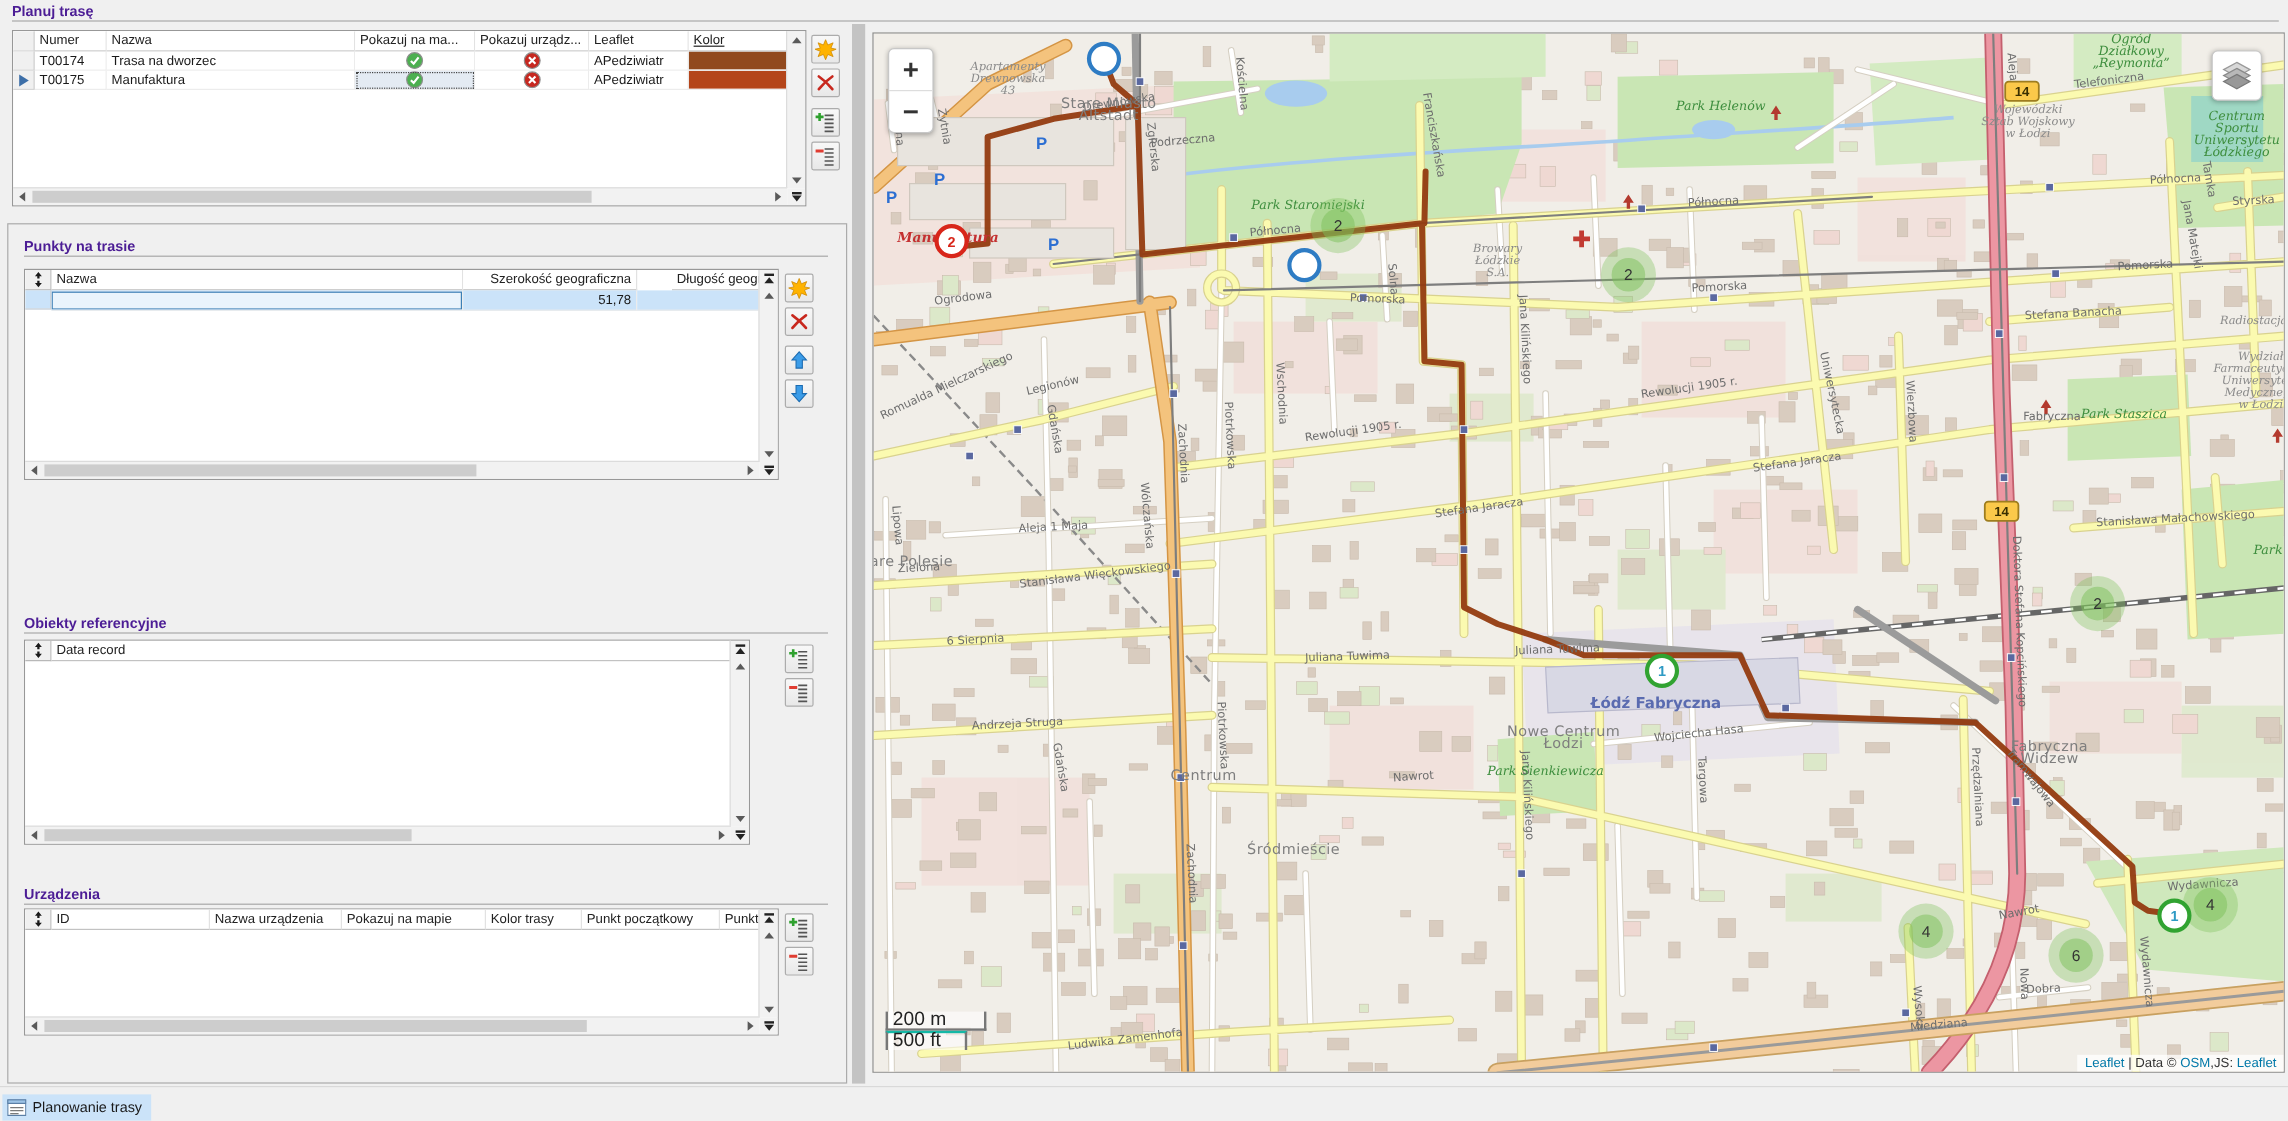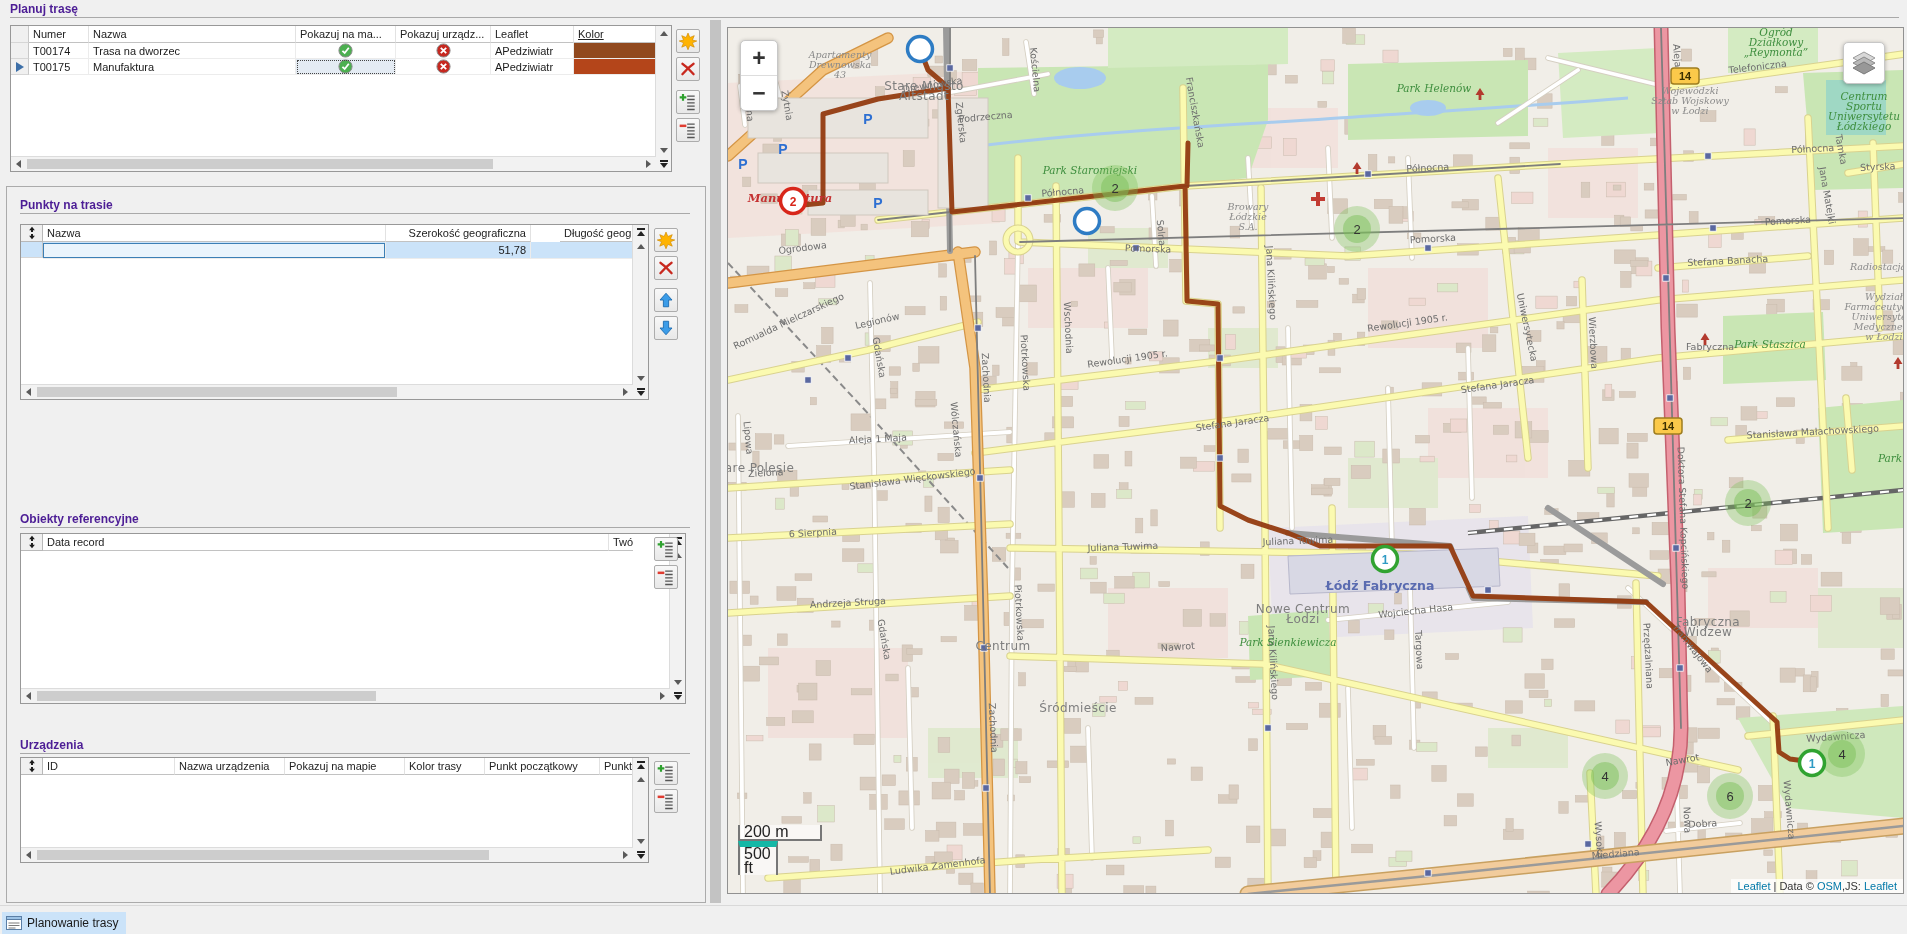--- a/index.html
+++ b/index.html
@@ -44,21 +44,21 @@
   
   #map-frame{position:absolute;border:1px solid #919191;background:#f1eee8;box-sizing:border-box;overflow:hidden;}
   .leaflet-ctl{position:absolute;background:#fff;border:1px solid #c7c7c7;border-radius:5px;box-shadow:0 1px 4px rgba(0,0,0,.3);}
   #zoomctl{left:12px;top:12px;width:36px;}
   .zbtn{width:36px;height:34px;display:flex;align-items:center;justify-content:center;font-size:23px;font-weight:bold;color:#333;}
   #zoomctl .zbtn:first-child{border-bottom:1px solid #ddd;}
   #layersctl{right:18px;top:14px;width:40px;height:40px;display:flex;align-items:center;justify-content:center;}
   #scalectl{position:absolute;left:10px;bottom:18px;}
   .scale-line{background:rgba(255,255,255,.55);border:2px solid #777;border-top:none;color:#222;font-size:16px;line-height:14px;padding:0 4px;box-sizing:border-box;}
   #scale-m{width:84px;}
-  #scale-ft{width:40px;border-top:6px solid #14b8a6;border-bottom:none;margin-top:0;}
+  #scale-ft{width:68px;border-top:2px solid #14b8a6;border-bottom:none;margin-top:0;}
   #attribution{position:absolute;right:0;bottom:0;background:rgba(255,255,255,.75);font-size:11px;padding:1px 6px;color:#333;}
   #attribution .lnk{color:#0078a8;}
   
   .ml-st{font:9.5px "DejaVu Sans",sans-serif;fill:#6d6d6d;}
   .ml-pl{font:12px "DejaVu Sans",sans-serif;fill:#7e7e7e;letter-spacing:.4px;}
   .ml-pk{font:italic 10.5px "DejaVu Serif",serif;fill:#3e8e3e;}
   .ml-poi{font:italic 9.5px "DejaVu Serif",serif;fill:#8a8a8a;}
   .ml-red{font:italic bold 11.5px "DejaVu Serif",serif;fill:#c43131;}
   .ml-sta{font:bold 12.5px "DejaVu Sans",sans-serif;fill:#5a6bb0;}
   
@@ -264,21 +264,21 @@
     </svg>
 </div>
 <div class="btn24" style="left:654px;top:316px;">
   <svg width="18" height="18" viewBox="0 0 24 24">
       <path d="M12 21 L4 12 H8.5 V3 H15.5 V12 H20 Z" fill="#3B9CE8" stroke="#1C6BB0" stroke-width="1.2"></path>
     </svg>
 </div>
 
 <div class="grp-label" style="left:20px;top:512px;">Obiekty referencyjne</div>
 <div class="grp-line" style="left:20px;top:527px;width:670px;"></div>
-<div class="dx-table" style="left:20px;top:533px;width:666px;height:171px;">
+<div class="dx-table" style="left:20px;top:533px;width:605px;height:171px;">
   <div class="grid">
     <div class="hrow" style="grid-template-columns:22px 566px 24px;">
       <div class="hcell sortcol">
           <svg width="12" height="14" viewBox="0 0 16 22">
             <path d="M8 1 L12.5 6.5 H9.5 V9.5 H6.5 V6.5 H3.5 Z M8 21 L3.5 15.5 H6.5 V12.5 H9.5 V15.5 H12.5 Z" fill="#1a1a1a"></path>
           </svg>
         </div>
       <div class="hcell">Data record</div>
       <div class="hcell" style="border-right:none;">Twó</div>
     </div>

